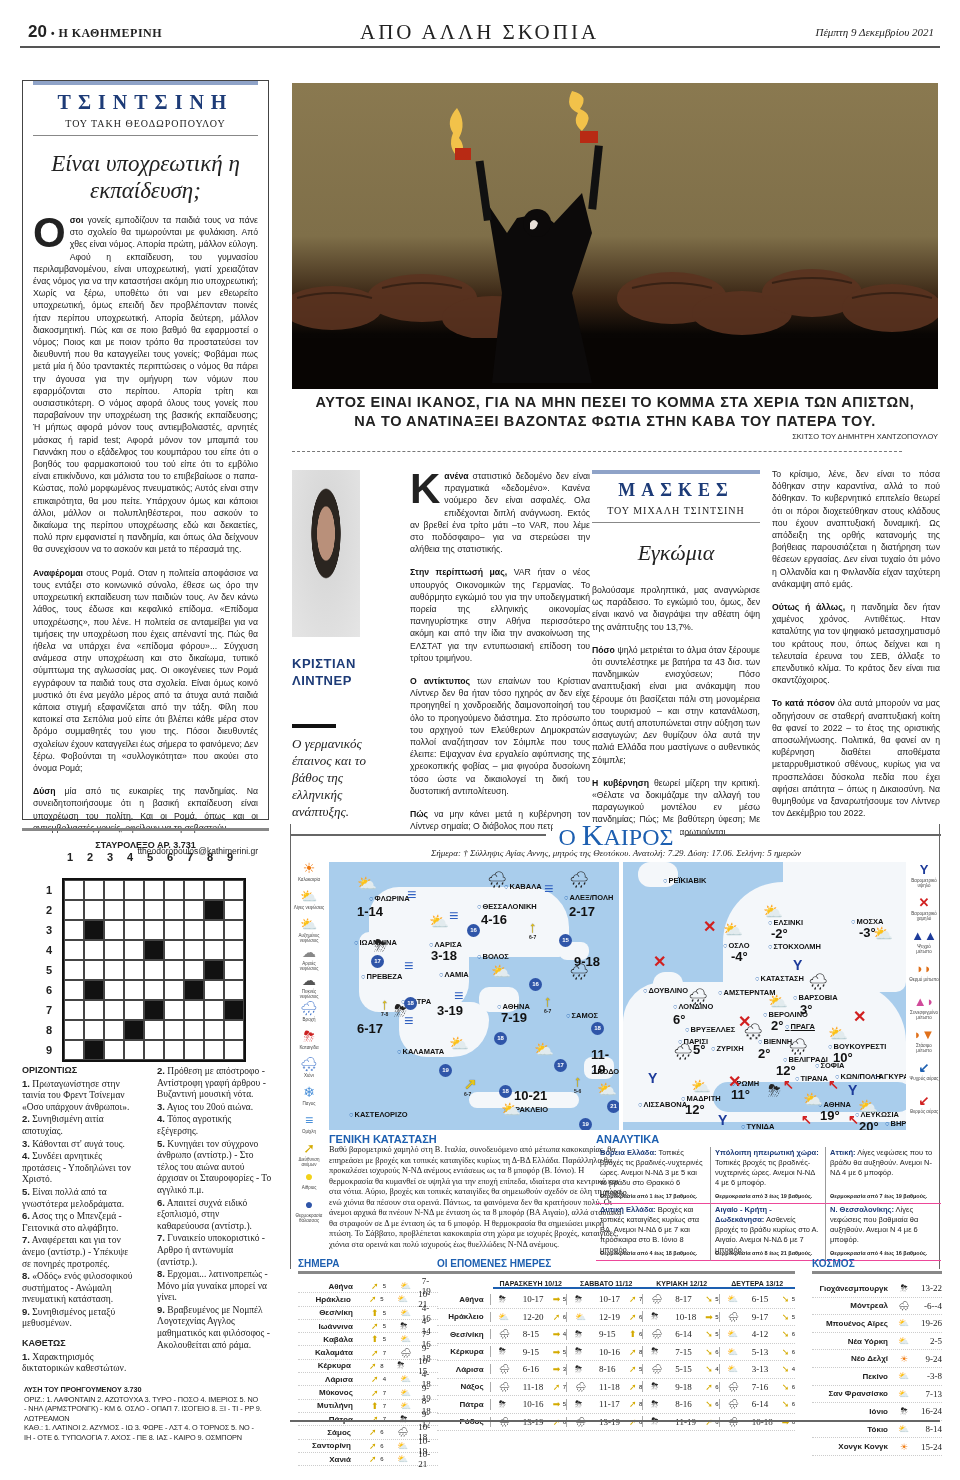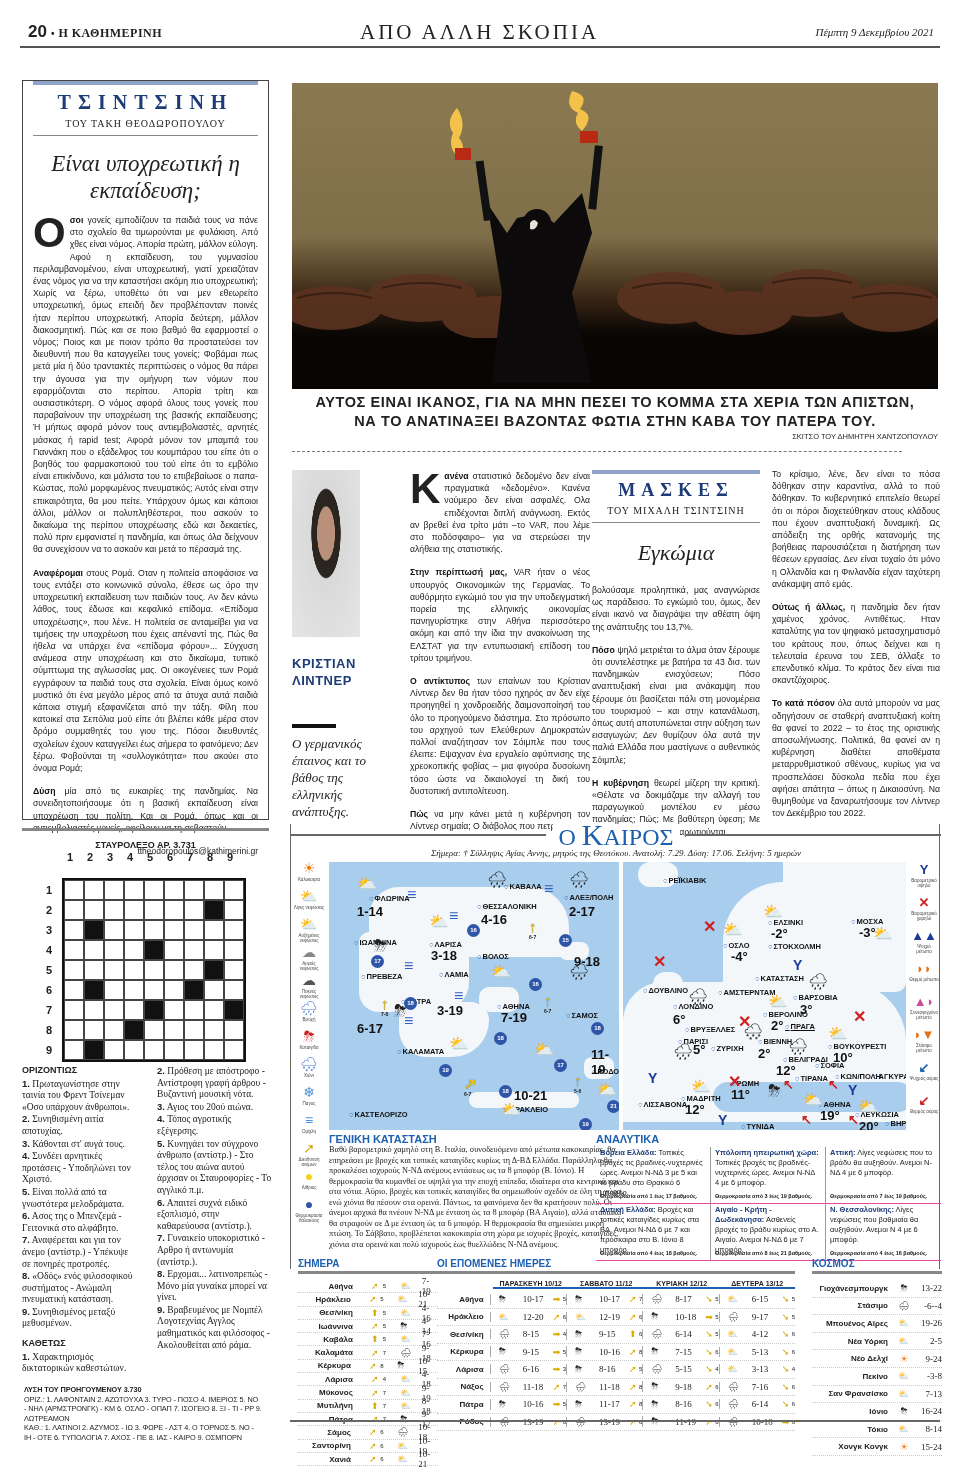--- a/index.html
+++ b/index.html
@@ -941,21 +941,21 @@
 </div>
 <div id="world" class="abs tbl">
   <div class="ttl">ΚΟΣΜΟΣ</div>
   <div id="worldrows" style="margin-top:6px">
       <div class="row">
         <span class="cn" style="width: 76px;">Γιοχάνεσμπουργκ</span>
         <span class="ic" style="width: 24px; text-align: center; margin-left: 4px;">⛈</span>
         <span style="width: 26px; text-align: right; font-family: &quot;Liberation Serif&quot;, serif; font-size: 9px;">13-22</span>
       </div>
       <div class="row">
-        <span class="cn" style="width: 76px;">Στάσιμο</span>
+        <span class="cn" style="width: 76px;">Μόντρεαλ</span>
         <span class="ic" style="width: 24px; text-align: center; margin-left: 4px;">🌨</span>
         <span style="width: 26px; text-align: right; font-family: &quot;Liberation Serif&quot;, serif; font-size: 9px;">-6--4</span>
       </div>
       <div class="row">
         <span class="cn" style="width: 76px;">Μπουένος Αϊρες</span>
         <span class="ic" style="width: 24px; text-align: center; margin-left: 4px;">⛅</span>
         <span style="width: 26px; text-align: right; font-family: &quot;Liberation Serif&quot;, serif; font-size: 9px;">19-26</span>
       </div>
       <div class="row">
         <span class="cn" style="width: 76px;">Νέα Υόρκη</span>

